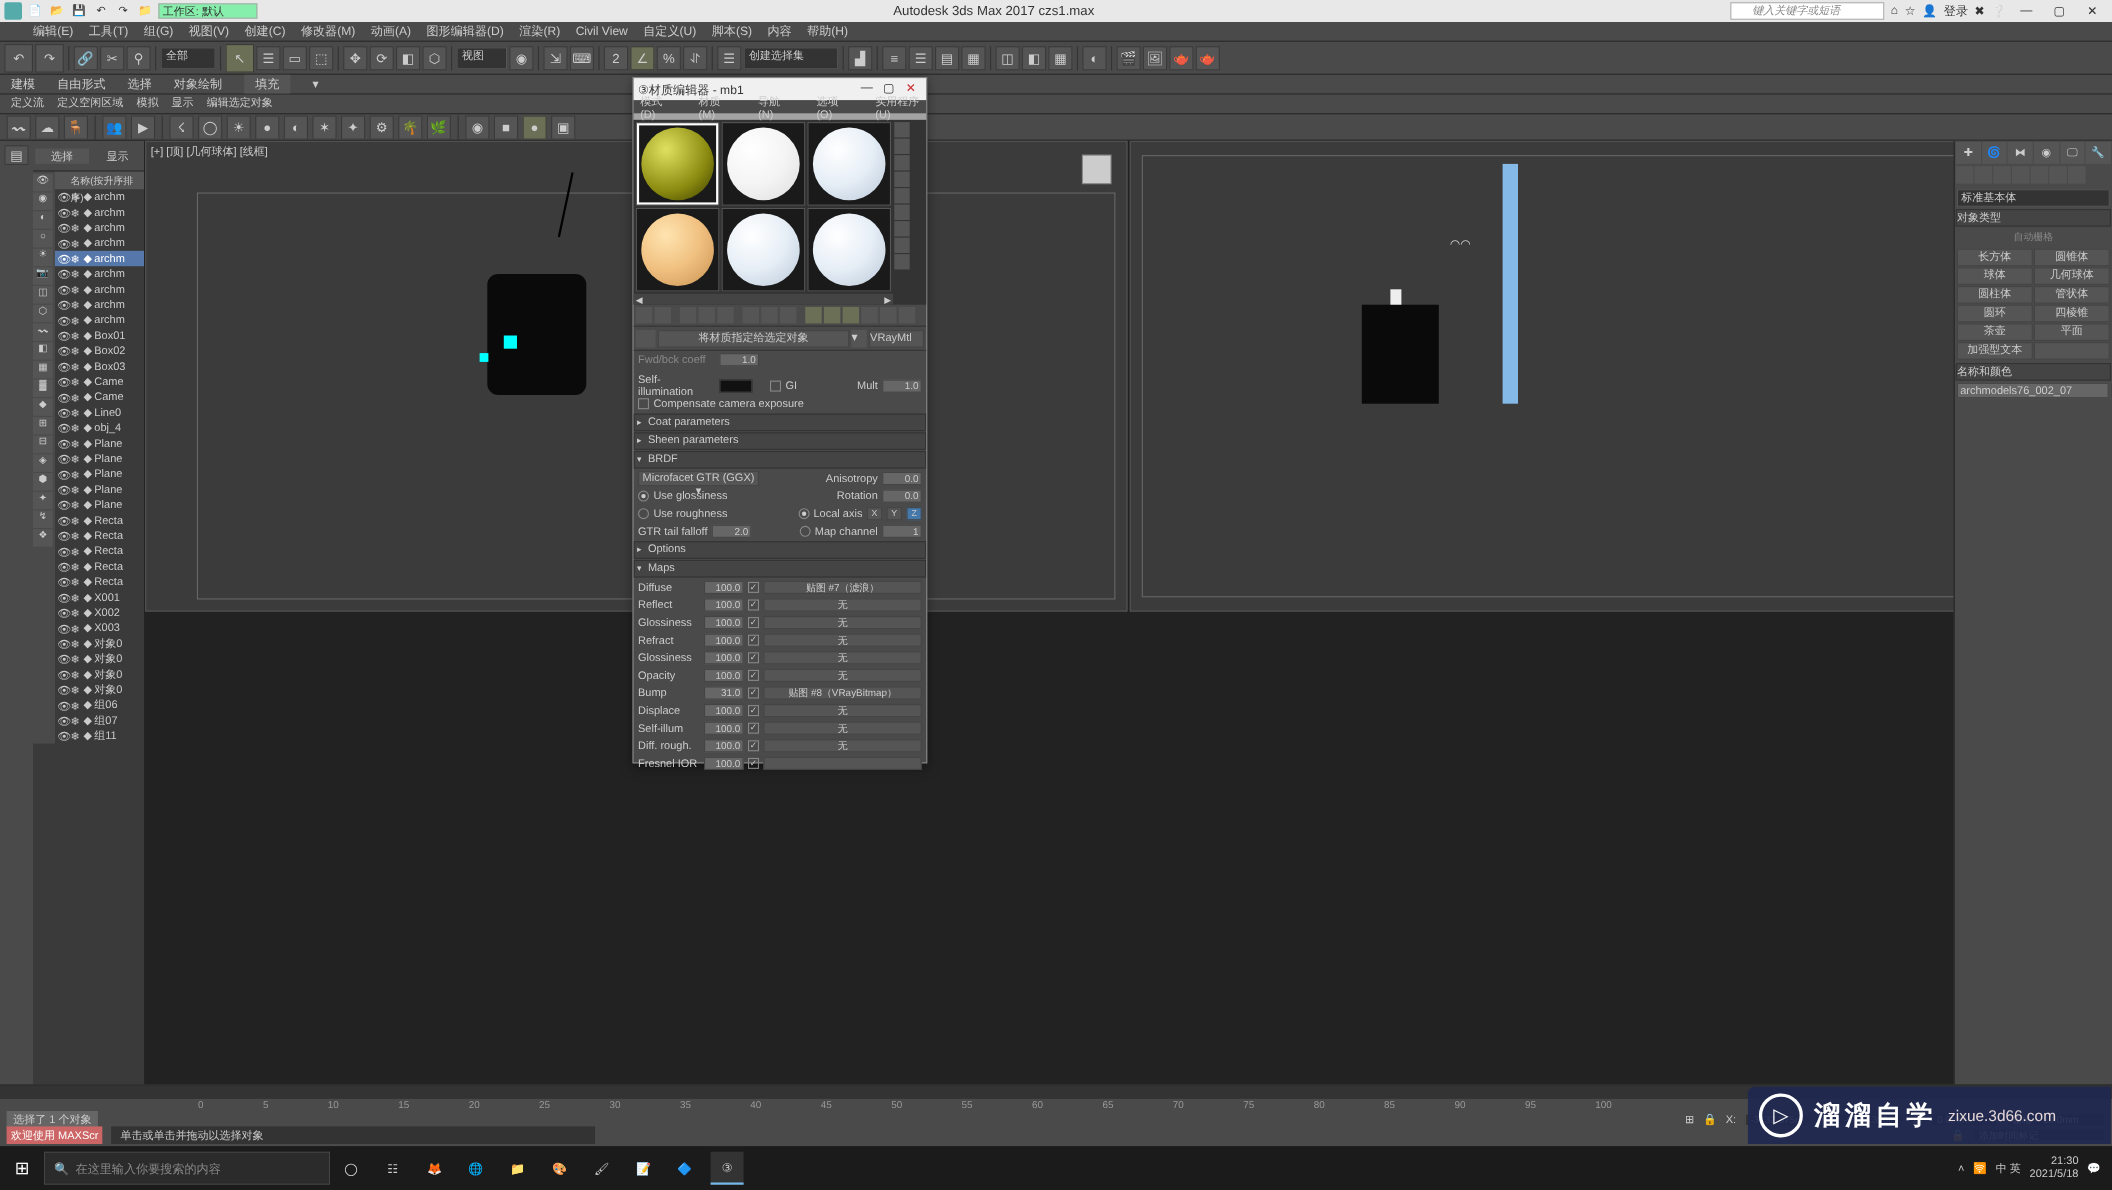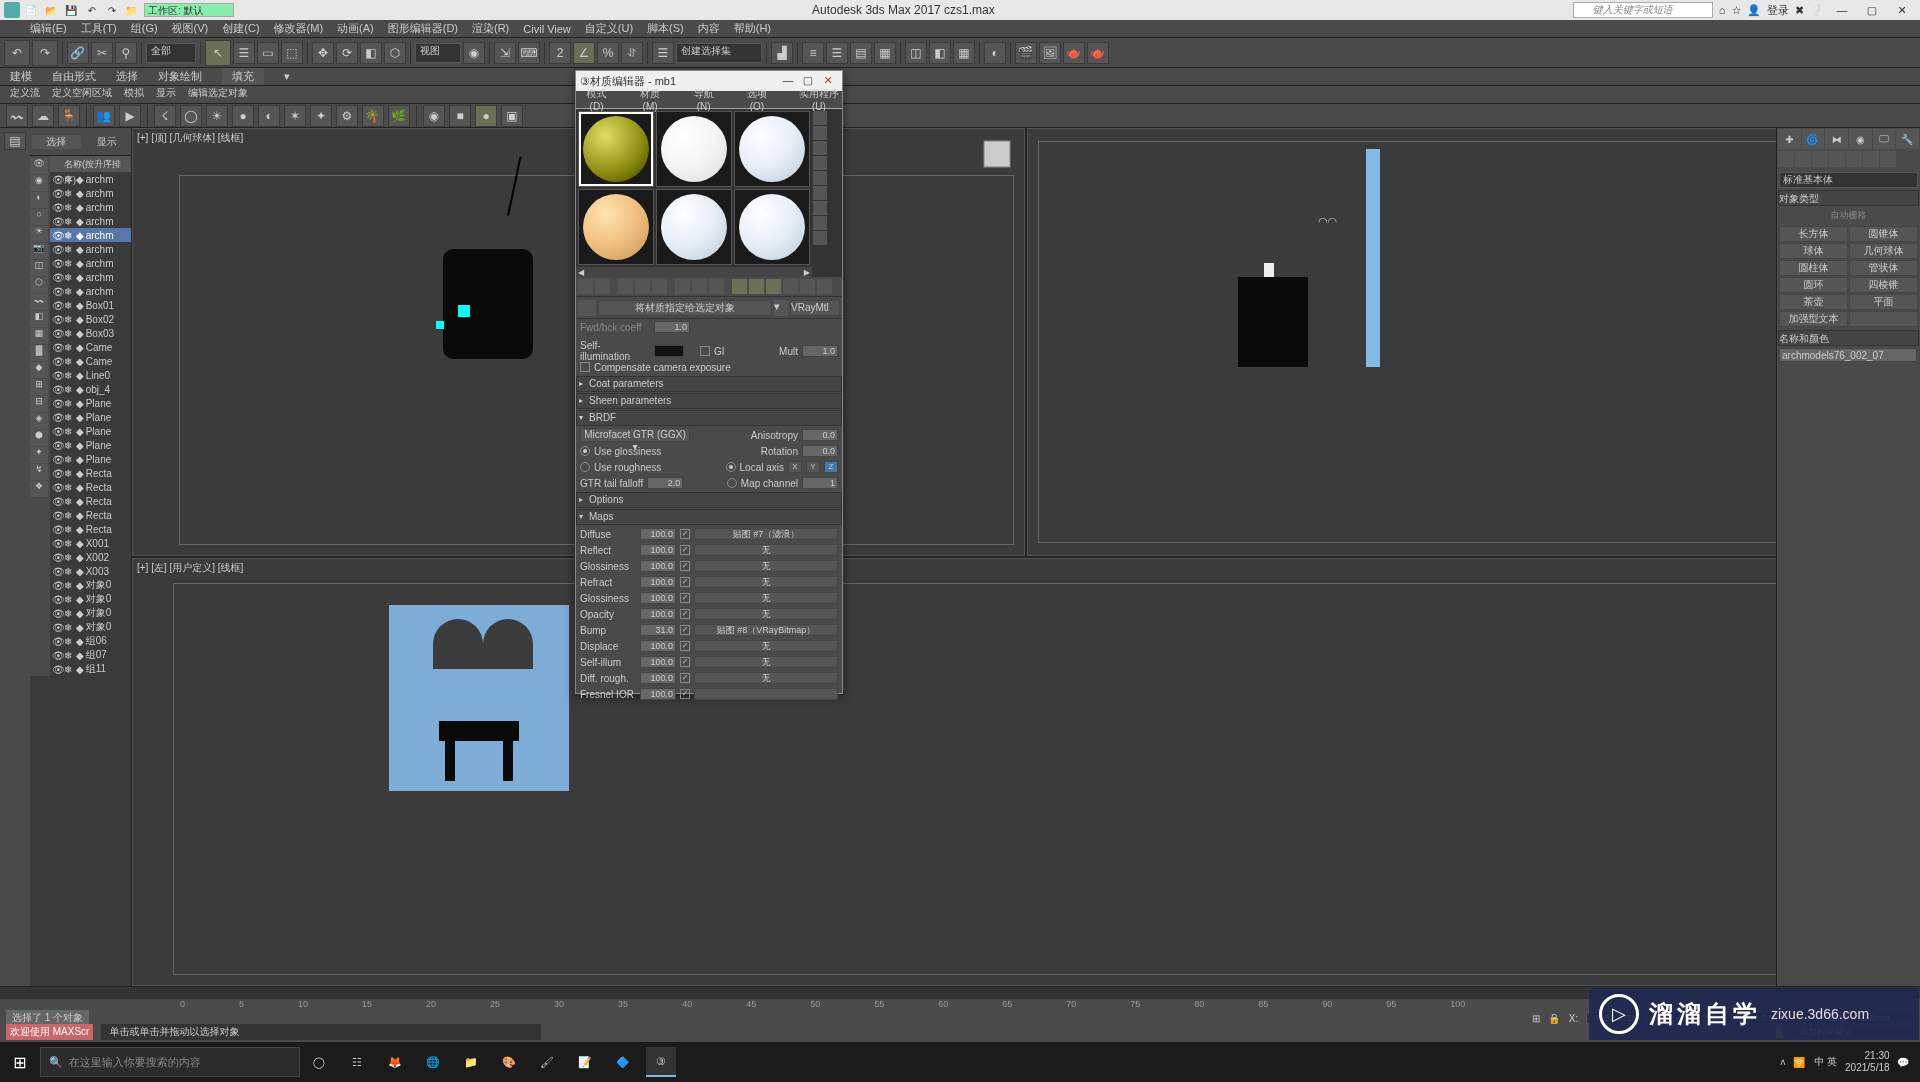--- a/index.html
+++ b/index.html
@@ -71,21 +71,21 @@
   .primgrid div { height: 16px; background: #555; border: 1px solid #444; text-align: center; line-height: 14px; font-size: 10px; }
   .cmdfield { display: flex; align-items: center; gap: 2px; margin: 2px; }
   .cmdfield input { flex: 1; height: 14px; background: #666; border: 1px solid #444; color: #ccc; font-size: 10px; padding: 0 2px; }
   .cmdfield .swatch { width: 18px; height: 14px; background: #808080; border: 1px solid #444; }
 
   
   .mateditor { position: absolute; left: 575px; top: 70px; width: 268px; height: 624px; background: #4a4a4a; border: 1px solid #888; box-shadow: 0 3px 10px rgba(0,0,0,.5); z-index: 100; }
   .mattitle { height: 20px; background: #f0f0f0; color: #333; display: flex; align-items: center; padding: 0 4px; }
   .mattitle .t { flex: 1; font-size: 11px; }
   .mattitle .wbtn { width: 20px; height: 14px; text-align: center; }
-  .matmenu { height: 18px; border-bottom: 1px solid #a3a3a3; display: flex; align-items: center; gap: 24px; padding-left: 6px; font-size: 10px; text-align: center; }
+  .matmenu { height: 18px; border-bottom: 6px solid #a3a3a3; display: flex; align-items: center; gap: 24px; padding-left: 6px; font-size: 10px; }
   .matslots { display: flex; background: #333; }
   .slotgrid { display: grid; grid-template-columns: repeat(3, 76px); grid-template-rows: 76px 76px; gap: 2px; padding: 2px; }
   .slot { background: #1a1a1a; border: 1px solid #555; position: relative; }
   .slot.sel::after { content: ""; position: absolute; inset: 0; border: 2px solid #fff; }
   .slotvtb { width: 16px; display: flex; flex-direction: column; gap: 1px; padding: 2px 0; align-items: center; }
   .slotvtb div { width: 14px; height: 14px; background: #555; }
   .sphere { width: 66px; height: 66px; border-radius: 50%; margin: 4px auto; }
   .slotscroll { height: 10px; background: #444; display: flex; align-items: center; justify-content: space-between; padding: 0 2px; font-size: 8px; }
   .mattool { height: 20px; display: flex; align-items: center; gap: 2px; padding: 2px; border-bottom: 1px solid #333; }
   .mattool div { width: 15px; height: 15px; background: #555; }
@@ -549,30 +549,20 @@
         <div style="position:absolute;left:210px;top:148px;width:70px;height:90px;background:#0a0a0a"></div>
         <div style="position:absolute;left:236px;top:134px;width:10px;height:14px;background:#eee"></div>
         <div style="position:absolute;left:338px;top:20px;width:14px;height:218px;background:#85b9e8"></div>
         <div style="position:absolute;left:290px;top:86px;width:30px;height:24px">◠◠</div>
         <svg class="vpcube">
             <rect x="6" y="6" width="26" height="26" fill="#ccc" stroke="#888"></rect>
           </svg>
       </div>
     </div>
     <div class="vprow">
-      <div class="viewport">
-        <div class="vplabel">[+] [左] [用户定义] [线框]</div>
-        <div style="position:absolute;left:40px;top:24px;right:10px;bottom:10px;border:1px solid #666"></div>
-        <div style="position:absolute;left:256px;top:46px;width:180px;height:186px;background:#85b9e8;opacity:.9"></div>
-        <div style="position:absolute;left:300px;top:60px;width:50px;height:50px;border-radius:50% 50% 0 0;background:#3b3b3b"></div>
-        <div style="position:absolute;left:350px;top:60px;width:50px;height:50px;border-radius:50% 50% 0 0;background:#3b3b3b"></div>
-        <div style="position:absolute;left:306px;top:162px;width:80px;height:20px;background:#0a0a0a"></div>
-        <div style="position:absolute;left:312px;top:182px;width:10px;height:40px;background:#0a0a0a"></div>
-        <div style="position:absolute;left:370px;top:182px;width:10px;height:40px;background:#0a0a0a"></div>
-      </div>
     </div>
   </div>
 </div>
 
 <div class="cmdpanel">
   <div class="cmdtabs">
     <div>✚</div>
     <div>🌀</div>
     <div>⧓</div>
     <div>◉</div>

